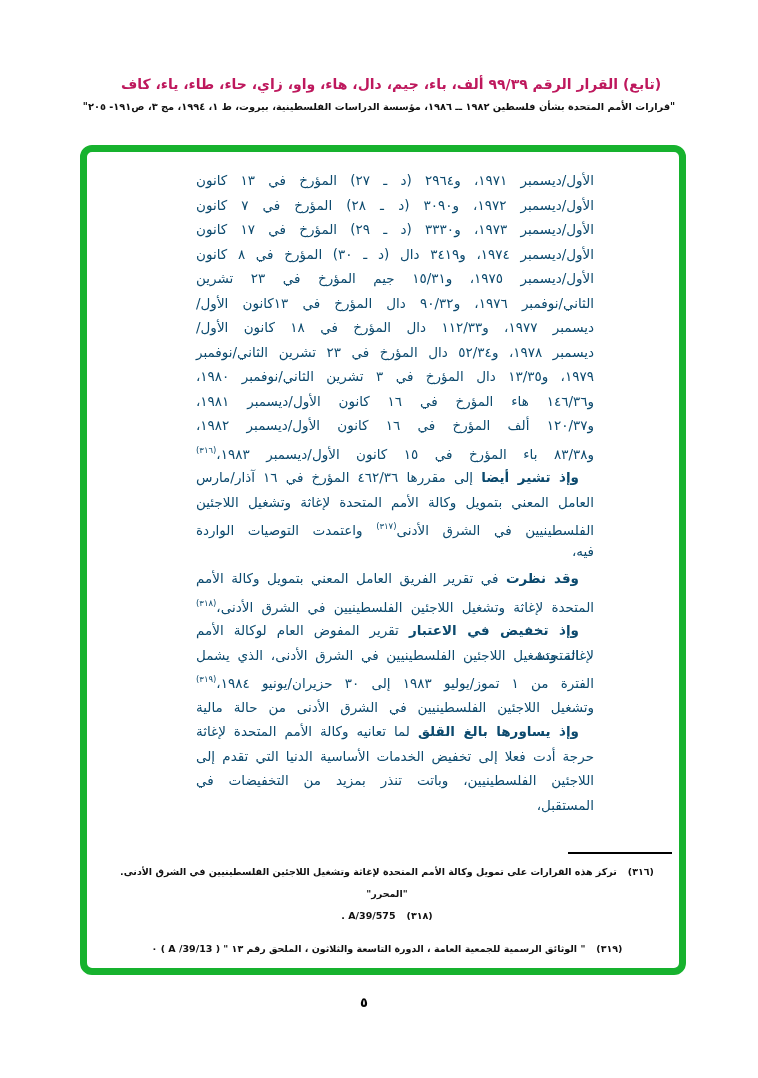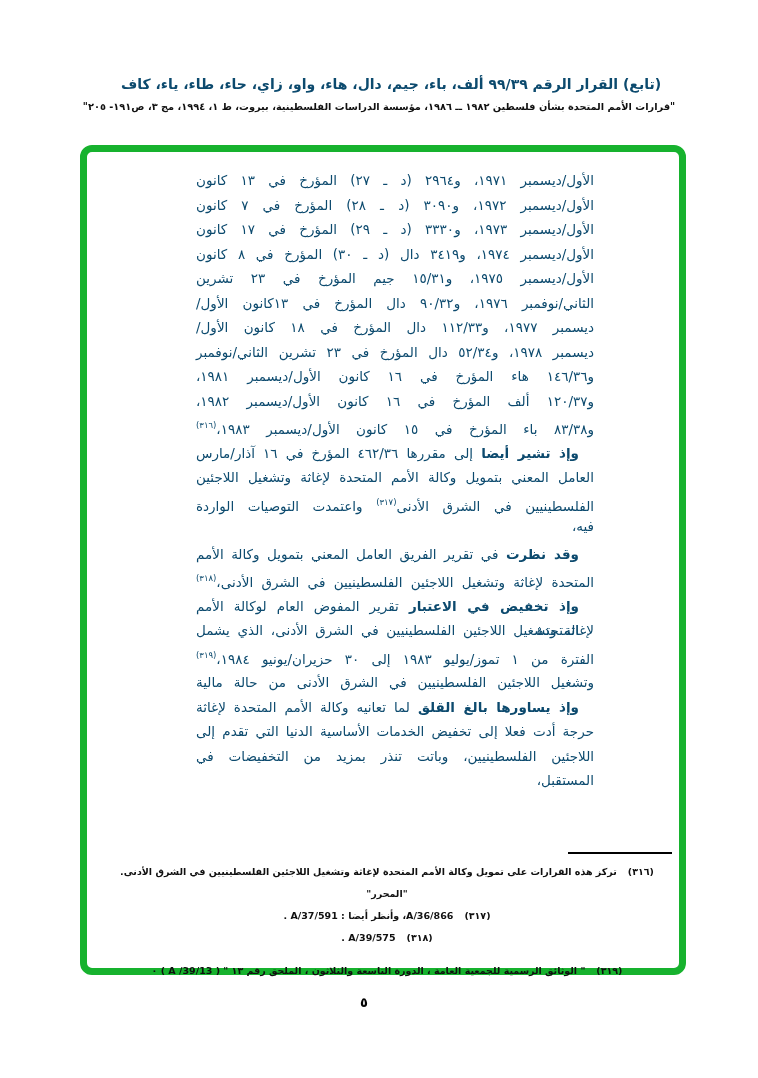--- a/index.html
+++ b/index.html
@@ -3,21 +3,21 @@
 <meta charset="utf-8">
 <style>
   :root { --frame-green:#17b22e; --ink:#141414; }
   html,body{margin:0;padding:0;background:#ffffff;}
   .page{
     position:relative; width:758px; height:1078px; overflow:hidden;
     background:#ffffff; font-family:"DejaVu Sans", sans-serif; color:var(--ink);
   }
   .title{
     position:absolute; top:76px; left:0; right:0; text-align:center;
-    direction:rtl; font-weight:bold; font-size:14px; letter-spacing:0.2px; color:#0c4a6e;margin-left:24px;
+    direction:rtl; font-weight:bold; font-size:14px; letter-spacing:0.2px; color:#be185d;margin-left:24px;
   }
   .source{
     position:absolute; top:101px; left:0; right:0; text-align:center;
     direction:rtl; font-weight:bold; font-size:9.8px; color:#101010;
   }
   .frame{
     position:absolute; left:80px; top:145px; width:606px; height:830px;
     box-sizing:border-box; border:7px solid var(--frame-green); border-radius:12px;
   }
   .bodytext{
@@ -60,20 +60,21 @@
   <div class="bodytext" id="bodytext">
       <div class="para">
         <div class="line"><span>الأول/ديسمبر ١٩٧١، و٢٩٦٤ (د ـ ٢٧) المؤرخ في ١٣ كانون</span></div>
         <div class="line"><span>الأول/ديسمبر ١٩٧٢، و٣٠٩٠ (د ـ ٢٨) المؤرخ في ٧ كانون</span></div>
         <div class="line"><span>الأول/ديسمبر ١٩٧٣، و٣٣٣٠ (د ـ ٢٩) المؤرخ في ١٧ كانون</span></div>
         <div class="line"><span>الأول/ديسمبر ١٩٧٤، و٣٤١٩ دال (د ـ ٣٠) المؤرخ في ٨ كانون</span></div>
         <div class="line"><span>الأول/ديسمبر ١٩٧٥، و١٥/٣١ جيم المؤرخ في ٢٣ تشرين</span></div>
         <div class="line"><span>الثاني/نوفمبر ١٩٧٦، و٩٠/٣٢ دال المؤرخ في ١٣كانون الأول/</span></div>
         <div class="line"><span>ديسمبر ١٩٧٧، و١١٢/٣٣ دال المؤرخ في ١٨ كانون الأول/</span></div>
         <div class="line"><span>ديسمبر ١٩٧٨، و٥٢/٣٤ دال المؤرخ في ٢٣ تشرين الثاني/نوفمبر</span></div>
+        <div class="line"><span>١٩٧٩، و١٣/٣٥ دال المؤرخ في ٣ تشرين الثاني/نوفمبر ١٩٨٠،</span></div>
         <div class="line"><span>و١٤٦/٣٦ هاء المؤرخ في ١٦ كانون الأول/ديسمبر ١٩٨١،</span></div>
         <div class="line"><span>و١٢٠/٣٧ ألف المؤرخ في ١٦ كانون الأول/ديسمبر ١٩٨٢،</span></div>
         <div class="line"><span>و٨٣/٣٨ باء المؤرخ في ١٥ كانون الأول/ديسمبر ١٩٨٣،</span><sup class="fnref">(٣١٦)</sup></div>
       </div>
       <div class="para">
         <div class="line indent"><b>وإذ تشير أيضا</b><span> إلى مقررها ٤٦٢/٣٦ المؤرخ في ١٦ آذار/مارس</span></div>
         <div class="line"><span>العامل المعني بتمويل وكالة الأمم المتحدة لإغاثة وتشغيل اللاجئين</span></div>
         <div class="line"><span>الفلسطينيين في الشرق الأدنى</span><sup class="fnref">(٣١٧)</sup><span> واعتمدت التوصيات الواردة</span></div>
         <div class="line short"><span>فيه،</span></div>
       </div>
@@ -91,19 +92,18 @@
         <div class="line indent"><b>وإذ يساورها بالغ القلق</b><span> لما تعانيه وكالة الأمم المتحدة لإغاثة</span></div>
         <div class="line"><span>حرجة أدت فعلا إلى تخفيض الخدمات الأساسية الدنيا التي تقدم إلى</span></div>
         <div class="line"><span>اللاجئين الفلسطينيين، وباتت تنذر بمزيد من التخفيضات في</span></div>
         <div class="line short"><span>المستقبل،</span></div>
       </div>
     </div>
 
   <div class="fn-sep"></div>
   <div class="footnotes" id="footnotes">
       <div class="fn"><span class="fn-marker">(٣١٦)</span><span>تركز هذه القرارات على تمويل وكالة الأمم المتحدة لإغاثة وتشغيل اللاجئين الفلسطينيين في الشرق الأدنى. "المحرر"</span></div>
-      <div class="fn"><span class="fn-marker">(٣١٧)</span><span>A/36/866، وأنظر أيضا : A/37/591 .</span></div>
       <div class="fn"><span class="fn-marker">(٣١٨)</span><span>A/39/575 .</span></div>
       <div class="fn fn-last"><span class="fn-marker">(٣١٩)</span><span>" الوثائق الرسمية للجمعية العامة ، الدورة التاسعة والثلاثون ، الملحق رقم ١٣ " ( A /39/13 ) ٠</span></div>
     </div>
 
   <div class="pagenum">٥</div>
 </div>
 
 </body></html>

